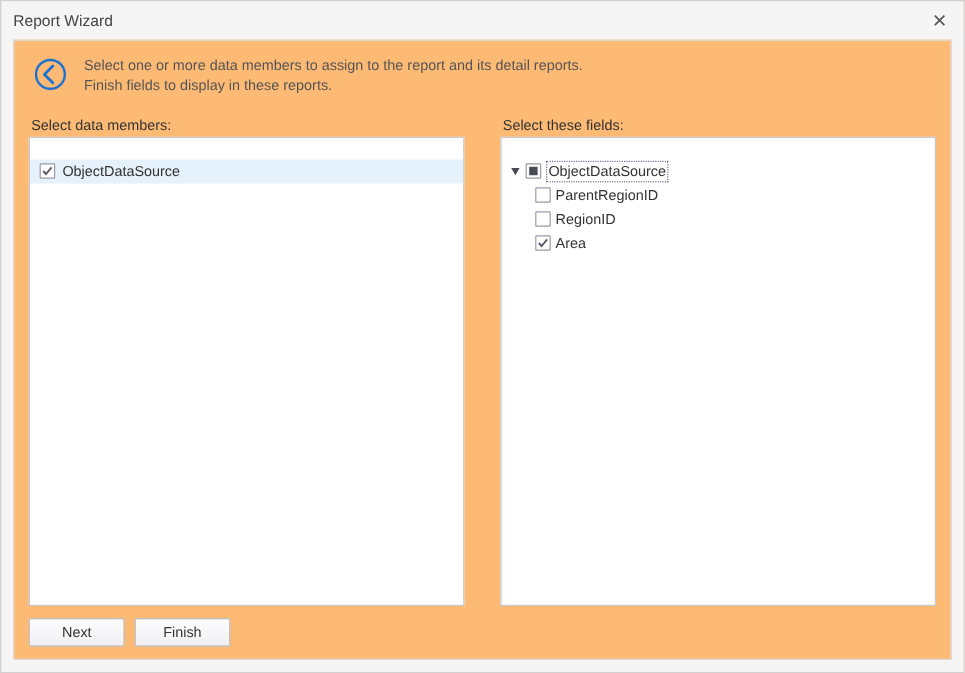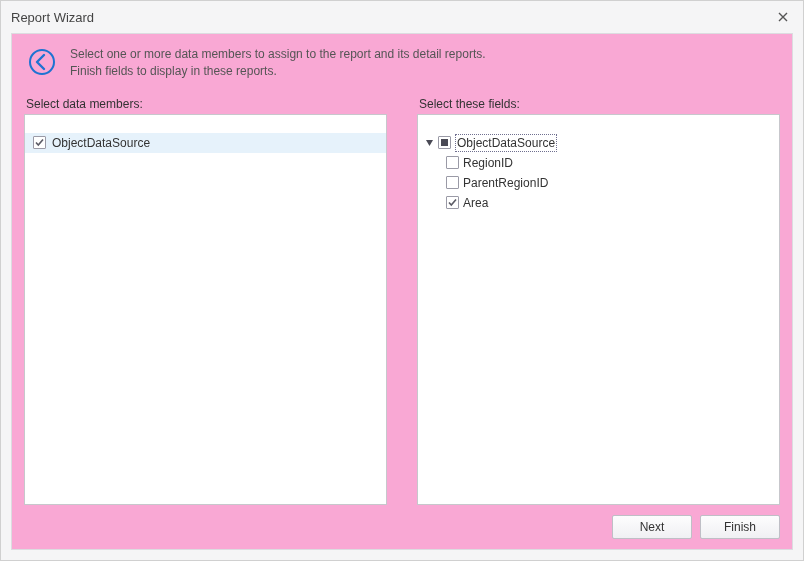--- a/index.html
+++ b/index.html
@@ -30,21 +30,21 @@
   .titlebar .title { flex: 1; }
   .titlebar .close {
     width: 20px; height: 20px;
     display: flex; align-items: center; justify-content: center;
     font-size: 14px; color: #555;
     cursor: pointer;
   }
   
   .content-frame {
     margin: 0 10px 10px 10px;
-    background: #f9a8d4;
+    background: #fdba74;
     border: 1px solid #dcdce0;
     flex: 1;
     display: flex;
     flex-direction: column;
     padding: 12px 12px 10px 12px;
   }
   
   .header-row {
     display: flex;
     align-items: flex-start;
@@ -137,21 +137,21 @@
   .chk.indeterminate::after {
     content: "";
     width: 7px; height: 7px;
     background: #4a4a55;
   }
   .trow .txt, .row .rowtext { user-select: none; }
   .trow .txt { font-size: 12px; color: #333; }
   
   .footer {
     display: flex;
-    justify-content: flex-end;
+    justify-content: flex-start;
     gap: 8px;
     padding-top: 10px;
   }
   .btn {
     min-width: 80px;
     height: 24px;
     border: 1px solid #bfbfc6;
     background: linear-gradient(#fdfdfe,#f0f0f3);
     color: #333;
     font-size: 12px;
@@ -218,28 +218,28 @@
             <span class="chk indeterminate"></span>
             <span class="tlabel-wrap">
               <span class="txt">ObjectDataSource</span>
             </span>
           </div>
 
           <div class="trow child">
             <span class="chk">
               
             </span>
-            <span class="txt">RegionID</span>
+            <span class="txt">ParentRegionID</span>
           </div>
 
           <div class="trow child">
             <span class="chk">
               
             </span>
-            <span class="txt">ParentRegionID</span>
+            <span class="txt">RegionID</span>
           </div>
 
 
           <div class="trow child">
             <span class="chk checked">
               <svg width="11" height="11" viewBox="0 0 11 11">
                 <path d="M2 5.5 L4.3 8 L9 2.5" stroke="#5c5c66" stroke-width="1.6" fill="none"></path>
               </svg>
             </span>
             <span class="txt">Area</span>

